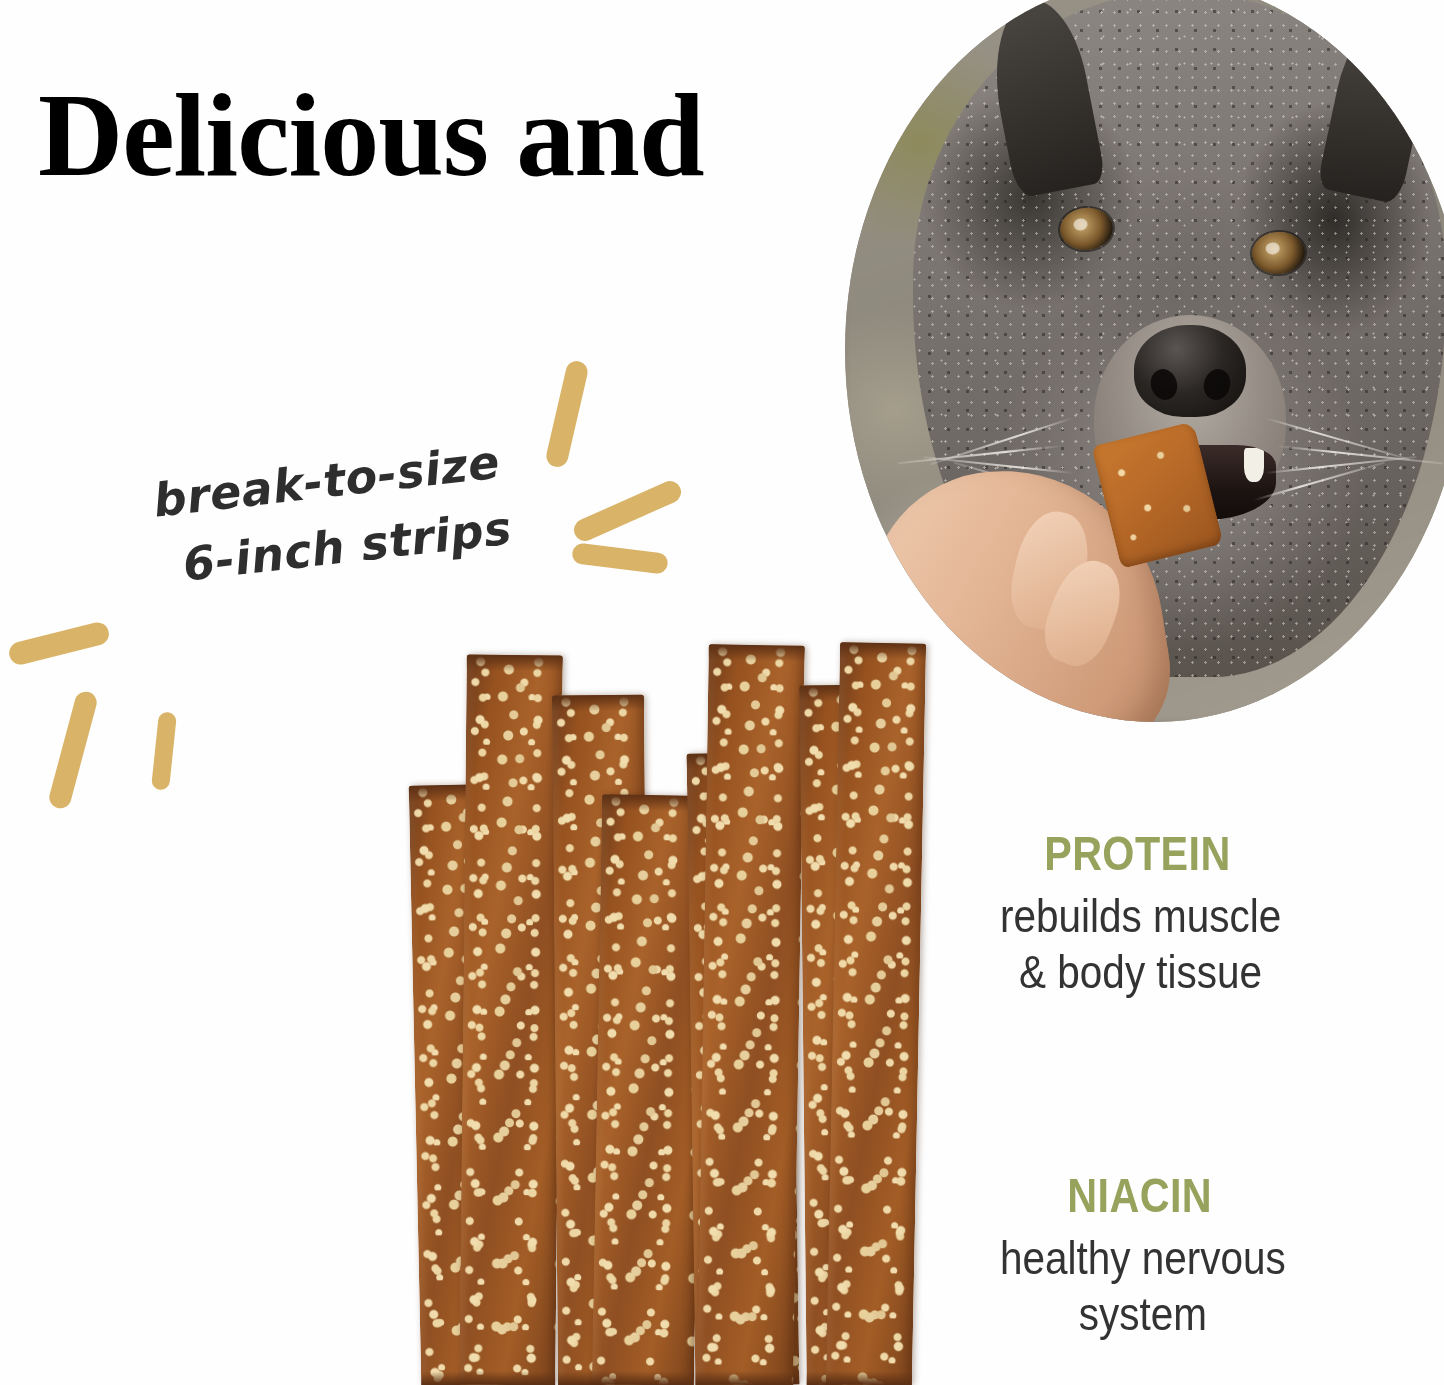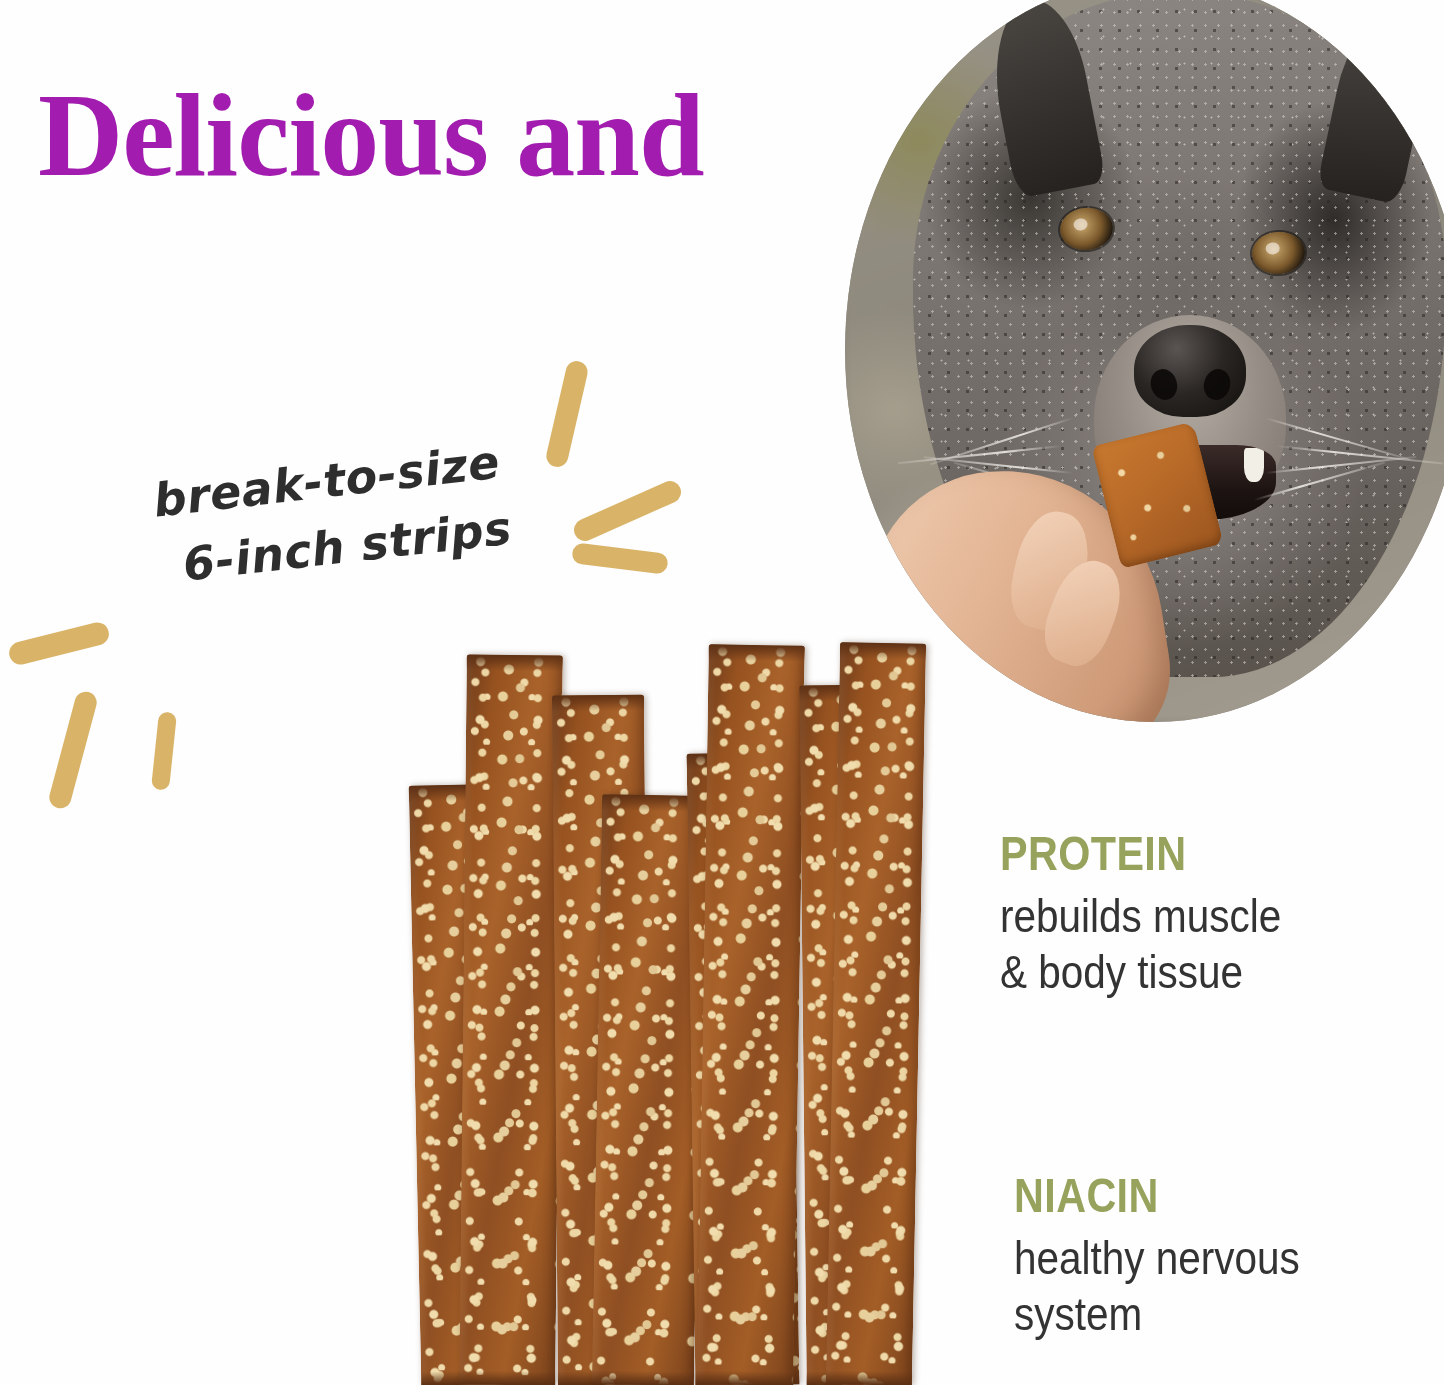--- a/index.html
+++ b/index.html
@@ -15,21 +15,21 @@
   
   .headline {
     position:absolute;
     left:38px; top:78px;
     width:800px;
     font-family:"Liberation Serif", "DejaVu Serif", serif;
     font-weight:700;
     font-size:118px;
     line-height:0.98;
     letter-spacing:-1px;
-    color:#a21caf;
+    color:#000000;
   }
   .headline .l2 { display:block; }
 
   
   .handwrite {
     position:absolute;
     left:150px; top:468px;
     width:420px;
     transform:rotate(-6.5deg);
     transform-origin:left top;
@@ -190,21 +190,21 @@
     position:absolute;
     left:20%; top:55%;
     width:12%; height:25%;
     border-radius:12%;
     background:linear-gradient(160deg,#35393d,#1b1e21);
     transform:rotate(-12deg);
     opacity:.95;
   }
 
   
-  .nutrient { position:absolute; }
+  .nutrient { position:absolute;text-align:center; }
   .nutrient .title {
     font-family:"Liberation Sans", sans-serif;
     font-weight:700;
     font-size:48px;
     line-height:1.0;
     letter-spacing:0.5px;
     color:#97a25c;
     transform:scaleX(.86);
     transform-origin:left center;
     white-space:nowrap;
@@ -217,21 +217,21 @@
     line-height:1.22;
     color:#333333;
     transform:scaleX(.88);
     transform-origin:left top;
     white-space:nowrap;
   }
   .nutrient .desc span { display:block; }
 
   #n-protein    { left:1000px; top:830px; }
   #n-phosphorus { left:38px;   top:1172px; }
-  #n-niacin     { left:1000px; top:1172px;margin-left:14px; }
+  #n-niacin     { left:1000px; top:1172px; }
 
   
   #strips { position:absolute; left:415px; top:630px; width:565px; height:755px; }
   .strip {
     position:absolute;
     bottom:0;
     border-radius:3px 3px 2px 2px;
     background:
       radial-gradient(circle at 24% 12%, #f0dcac 0 4px, transparent 5px),
       radial-gradient(circle at 64% 22%, #e6cf9d 0 4.5px, transparent 5.5px),

